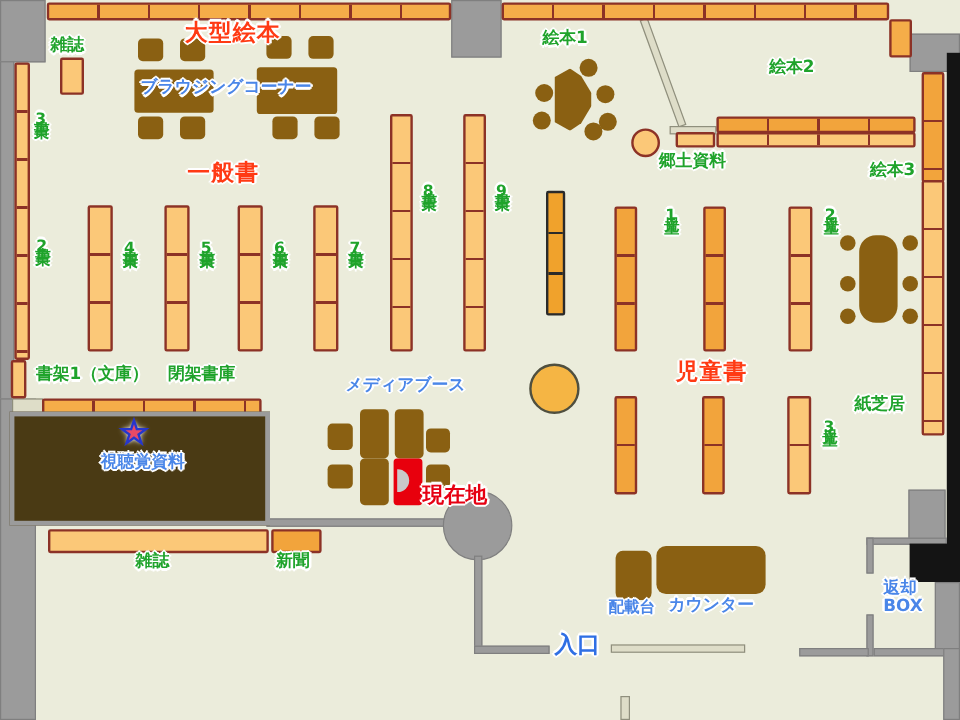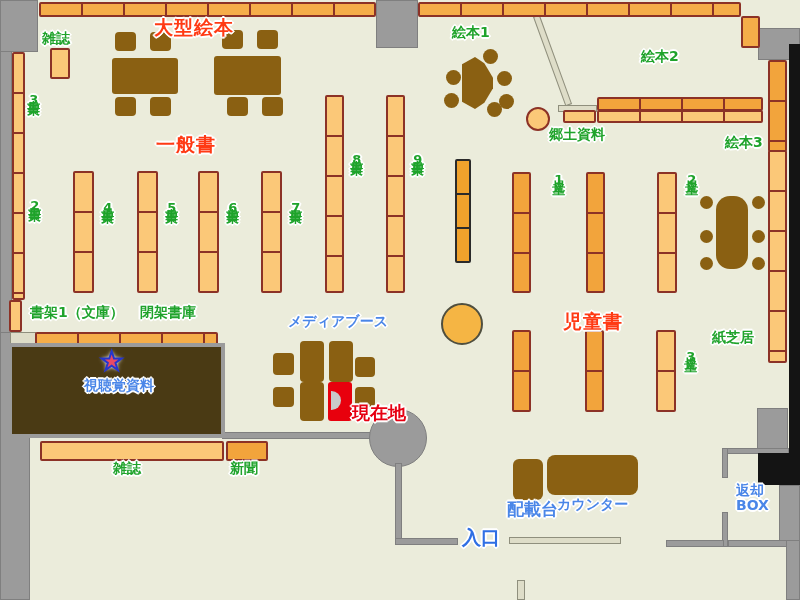--- a/index.html
+++ b/index.html
@@ -157,51 +157,52 @@
   <div class="furn" style="left:355px;top:387px;width:20px;height:20px"></div>
 
   <div class="furn" style="left:513px;top:459px;width:30px;height:41px;border-radius:6px"></div>
   <div class="furn" style="left:547px;top:455px;width:91px;height:40px;border-radius:8px"></div>
 
   <div class="heika" style="left:8px;top:343px;width:217px;height:95px"></div>
   <span class="star" style="left:100px;top:346px">★</span>
 
   <div class="lbl green" style="left:42px;top:31px">雑誌</div>
   <div class="lbl red" style="left:154px;top:17px">大型絵本</div>
+  <div class="lbl blue" style="left:117px;top:66px">ブラウジングコーナー</div>
   <div class="lbl green vert" style="left:26px;top:90px">書架3</div>
   <div class="lbl red" style="left:156px;top:134px">一般書</div>
 
   <div class="lbl green vert" style="left:27px;top:196px">書架2</div>
   <div class="lbl green vert" style="left:100px;top:198px">書架4</div>
   <div class="lbl green vert" style="left:164px;top:198px">書架5</div>
   <div class="lbl green vert" style="left:225px;top:198px">書架6</div>
   <div class="lbl green vert" style="left:288px;top:198px">書架7</div>
   <div class="lbl green vert" style="left:349px;top:150px">書架8</div>
   <div class="lbl green vert" style="left:410px;top:150px">書架9</div>
 
   <div class="lbl green" style="left:452px;top:25px">絵本1</div>
   <div class="lbl green" style="left:641px;top:49px">絵本2</div>
   <div class="lbl green" style="left:725px;top:135px">絵本3</div>
   <div class="lbl green" style="left:549px;top:127px">郷土資料</div>
 
   <div class="lbl green vert" style="left:551px;top:170px">児童1</div>
   <div class="lbl green vert" style="left:684px;top:170px">児童2</div>
-  <div class="lbl red" style="left:563px;top:311px">児童書</div>
+  <div class="lbl red" style="left:563px;top:300px">児童書</div>
   <div class="lbl green" style="left:712px;top:330px">紙芝居</div>
   <div class="lbl green vert" style="left:683px;top:347px">児童3</div>
 
   <div class="lbl green" style="left:30px;top:305px">書架1（文庫）</div>
   <div class="lbl green" style="left:140px;top:305px">閉架書庫</div>
   <div class="lbl blue" style="left:288px;top:314px">メディアブース</div>
   <div class="lbl blue" style="left:84px;top:378px">視聴覚資料</div>
   <div class="lbl redloc" style="left:352px;top:403px">現在地</div>
 
   <div class="lbl green" style="left:113px;top:461px">雑誌</div>
   <div class="lbl green" style="left:230px;top:461px">新聞</div>
-  <div class="lbl blue" style="left:507px;top:500px;font-size:17px">配載台</div>
+  <div class="lbl blue" style="left:507px;top:500px;font-size:13px">配載台</div>
   <div class="lbl blue" style="left:557px;top:497px">カウンター</div>
   <div class="lbl blue" style="left:736px;top:483px">
     <span style="display:block">返却</span>
     <span style="display:block">BOX</span>
   </div>
   <div class="lbl blue-strong" style="left:462px;top:527px">入口</div>
 
 </div>
 
 </body></html>

